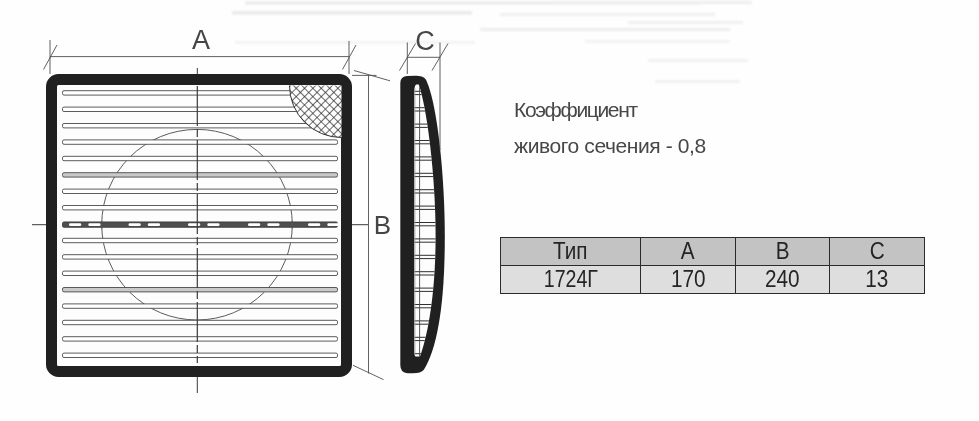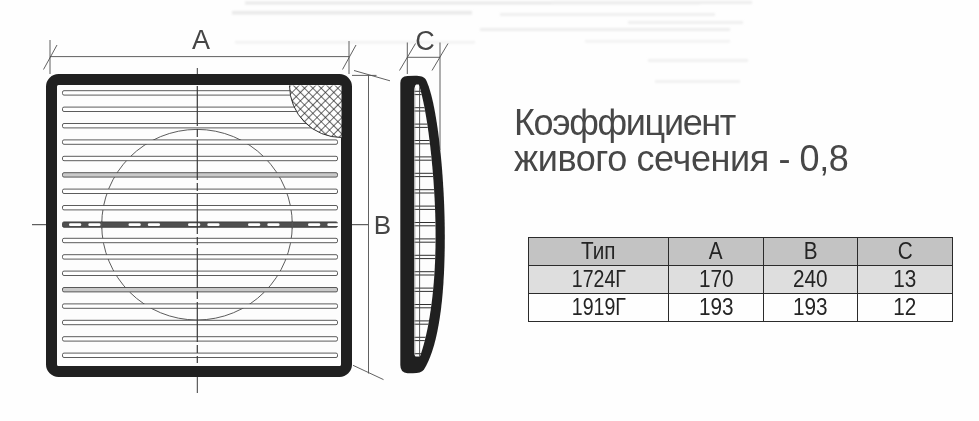--- a/index.html
+++ b/index.html
@@ -1,20 +1,20 @@
 <!DOCTYPE html>
 <html><head>
 <meta charset="utf-8">
 <style>
   html,body { margin:0; padding:0; }
   body { width:979px; height:421px; background:#fefefe; overflow:hidden;
          font-family:"Liberation Sans", sans-serif; position:relative; }
-  .caption { position:absolute; left:514px; top:105px; color:#474747;
-              font-size:36px; line-height:36px; letter-spacing:-0.4px; }
-  table.dim { position:absolute; left:528px; top:237px; border-collapse:collapse;
+  .caption { position:absolute; left:514px; top:92px; color:#474747;
+              font-size:21px; line-height:36px; letter-spacing:-0.4px; }
+  table.dim { position:absolute; left:500px; top:237px; border-collapse:collapse;
                table-layout:fixed; color:#242424; font-size:23px; }
   table.dim td { border:1.7px solid #2b2b2b; text-align:center; padding:0;
                   height:26.4px; overflow:hidden; }
   tr.hdr td { background:#c3c3c3; }
   table.dim i { font-style:normal; display:inline-block; transform:scaleX(0.9); }
   table.dim b { font-weight:normal; display:inline-block; transform:scaleX(0.85); }
   tr.alt td { background:#dedede;margin-left:40px; }
 </style>
 </head>
 <body>
@@ -190,20 +190,14 @@
       </tr>
 
 
   <tr class="alt">
         <td><b>1724Г</b></td>
         <td><i>170</i></td>
         <td><i>240</i></td>
         <td><i>13</i></td>
       </tr>
 
-  <tr>
-        <td><b>1919Г</b></td>
-        <td><i>193</i></td>
-        <td><i>193</i></td>
-        <td><i>12</i></td>
-      </tr>
 </tbody>
   </table>
 
 </body></html>

